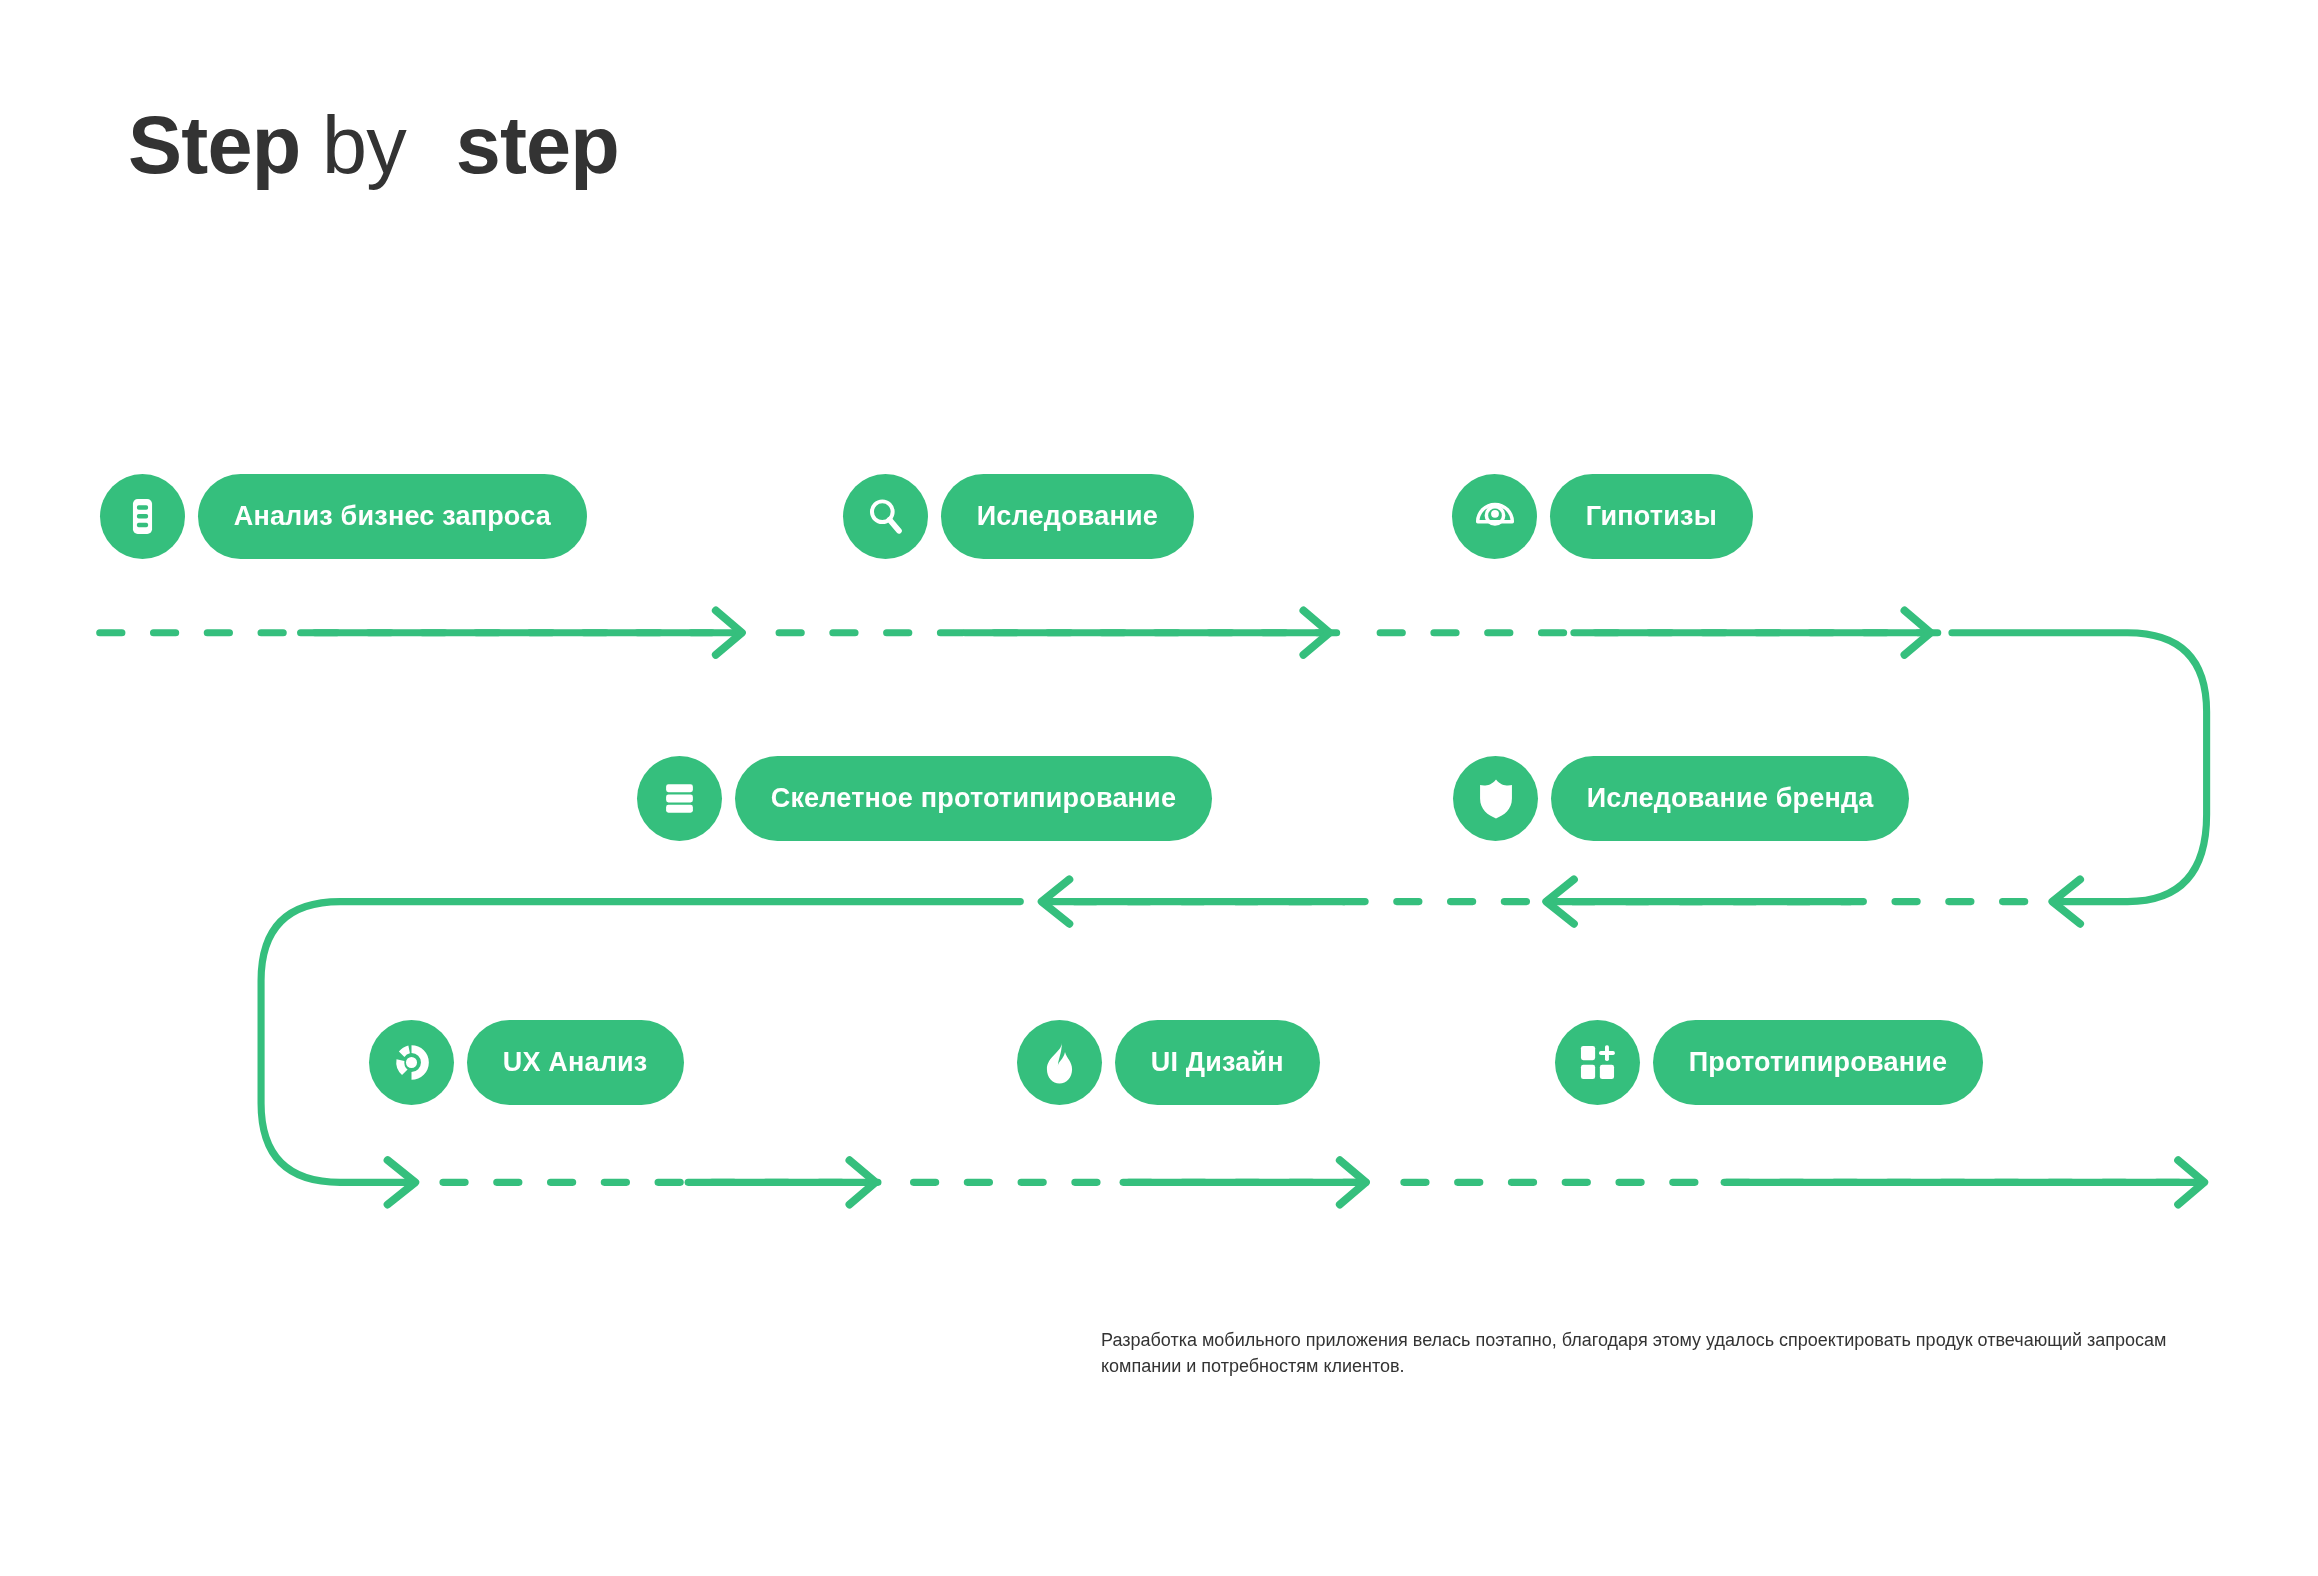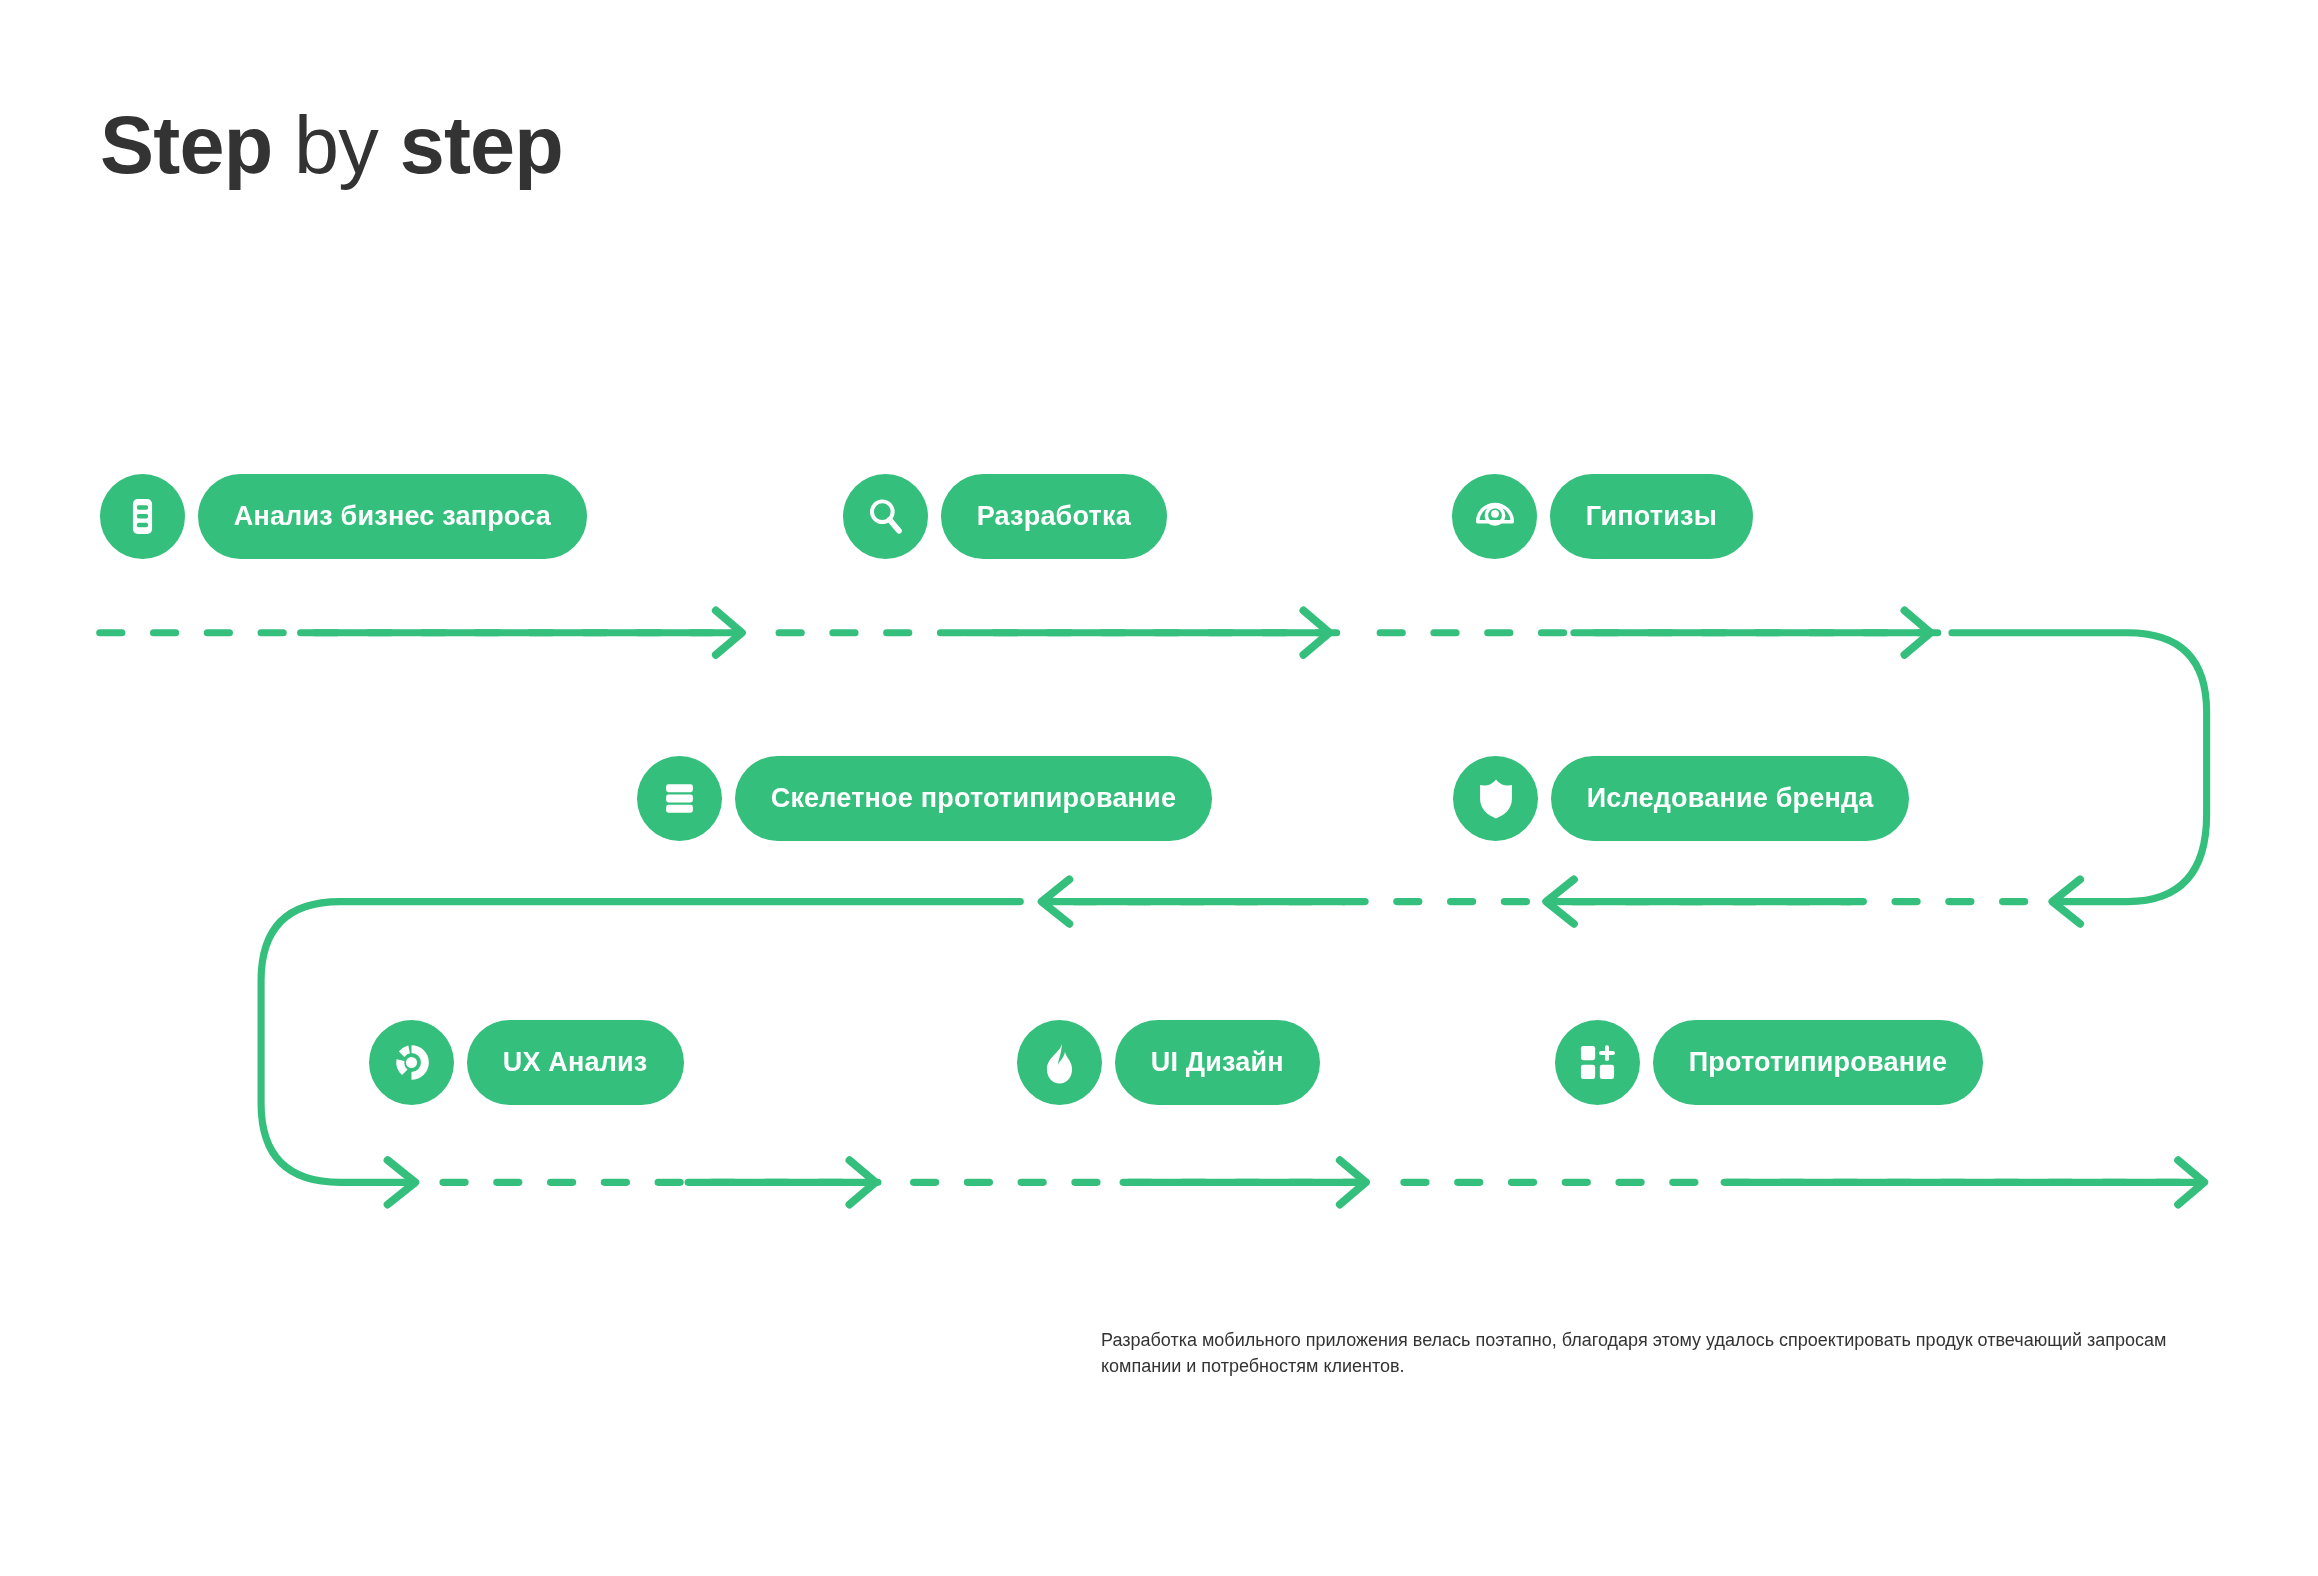--- a/index.html
+++ b/index.html
@@ -20,21 +20,21 @@
   #page-title {
     position: absolute;
     left: 100px;
     top: 103px;
     font-size: 81px;
     line-height: 1.05;
     color: #333333;
     white-space: nowrap;
     letter-spacing: -0.8px;
   }
-  #page-title .w-bold { font-weight: 700; }
+  #page-title .w-bold { font-weight: 700; margin-left: 28px; }
   #page-title .w-reg  { font-weight: 400; }
 
   
   #flow-arrows {
     position: absolute;
     left: 0;
     top: 0;
     width: 2319px;
     height: 1577px;
     pointer-events: none;
@@ -154,21 +154,21 @@
 </div>
 
 <div class="step" style="left:843px; top:474px;">
   <span class="step-icon">
     <svg width="43" height="43" viewBox="0 0 54 54" xmlns="http://www.w3.org/2000/svg">
       <circle cx="23" cy="21" r="13" fill="none" stroke="#ffffff" stroke-width="5"></circle>
       <line x1="32" y1="31" x2="44" y2="45" stroke="#ffffff" stroke-width="7" stroke-linecap="round"></line>
     </svg>
   </span>
   <span class="step-pill">
-    <span class="step-label">Разработка</span>
+    <span class="step-label">Иследование</span>
   </span>
 </div>
 
 <div class="step" style="left:1452px; top:474px;">
   <span class="step-icon">
     <svg width="44" height="44" viewBox="0 0 56 56" xmlns="http://www.w3.org/2000/svg">
       <path d="M6 34 A 22 22 0 1 1 50 34 Z" fill="none" stroke="#ffffff" stroke-width="4.5" stroke-linejoin="round"></path>
       <circle cx="28" cy="26" r="11" fill="none" stroke="#ffffff" stroke-width="4.5"></circle>
       <circle cx="28" cy="24" r="5" fill="#ffffff"></circle>
     </svg>

